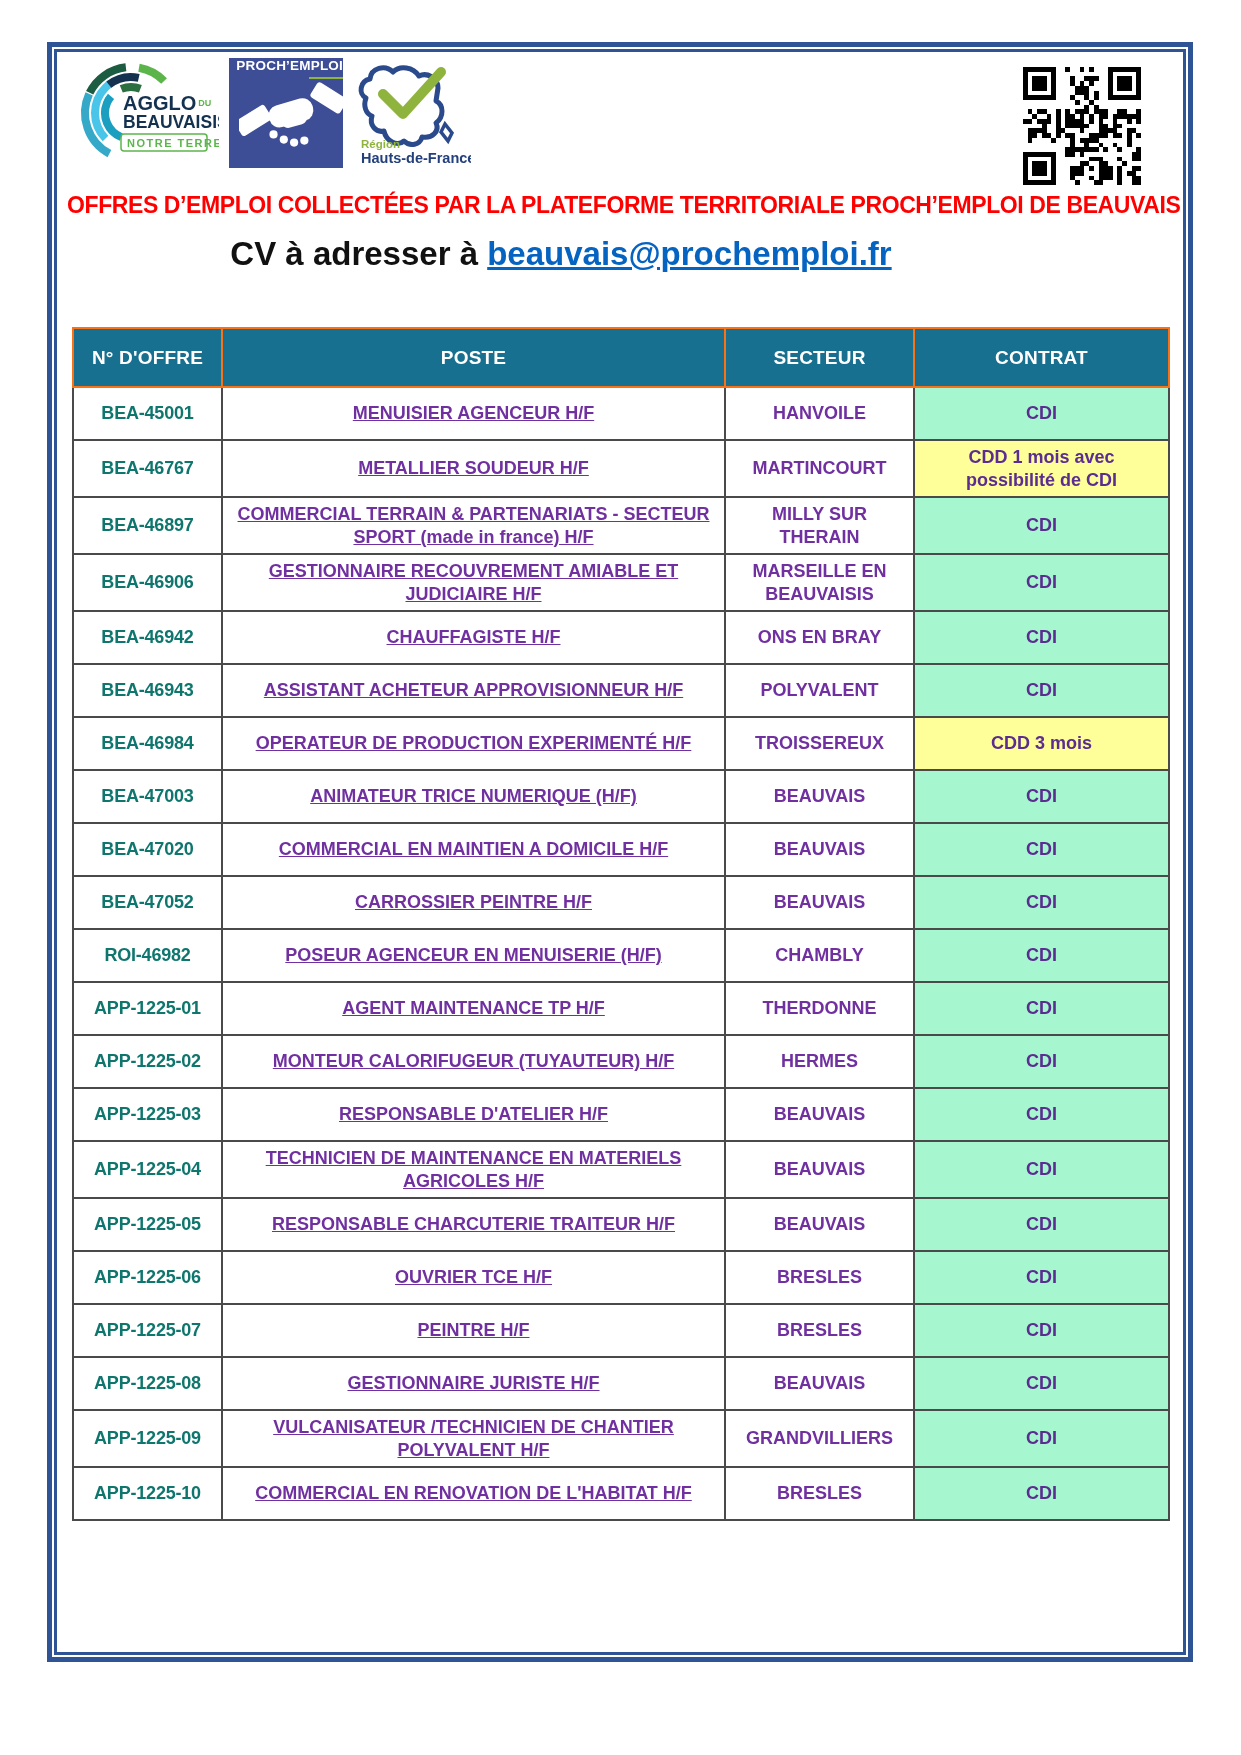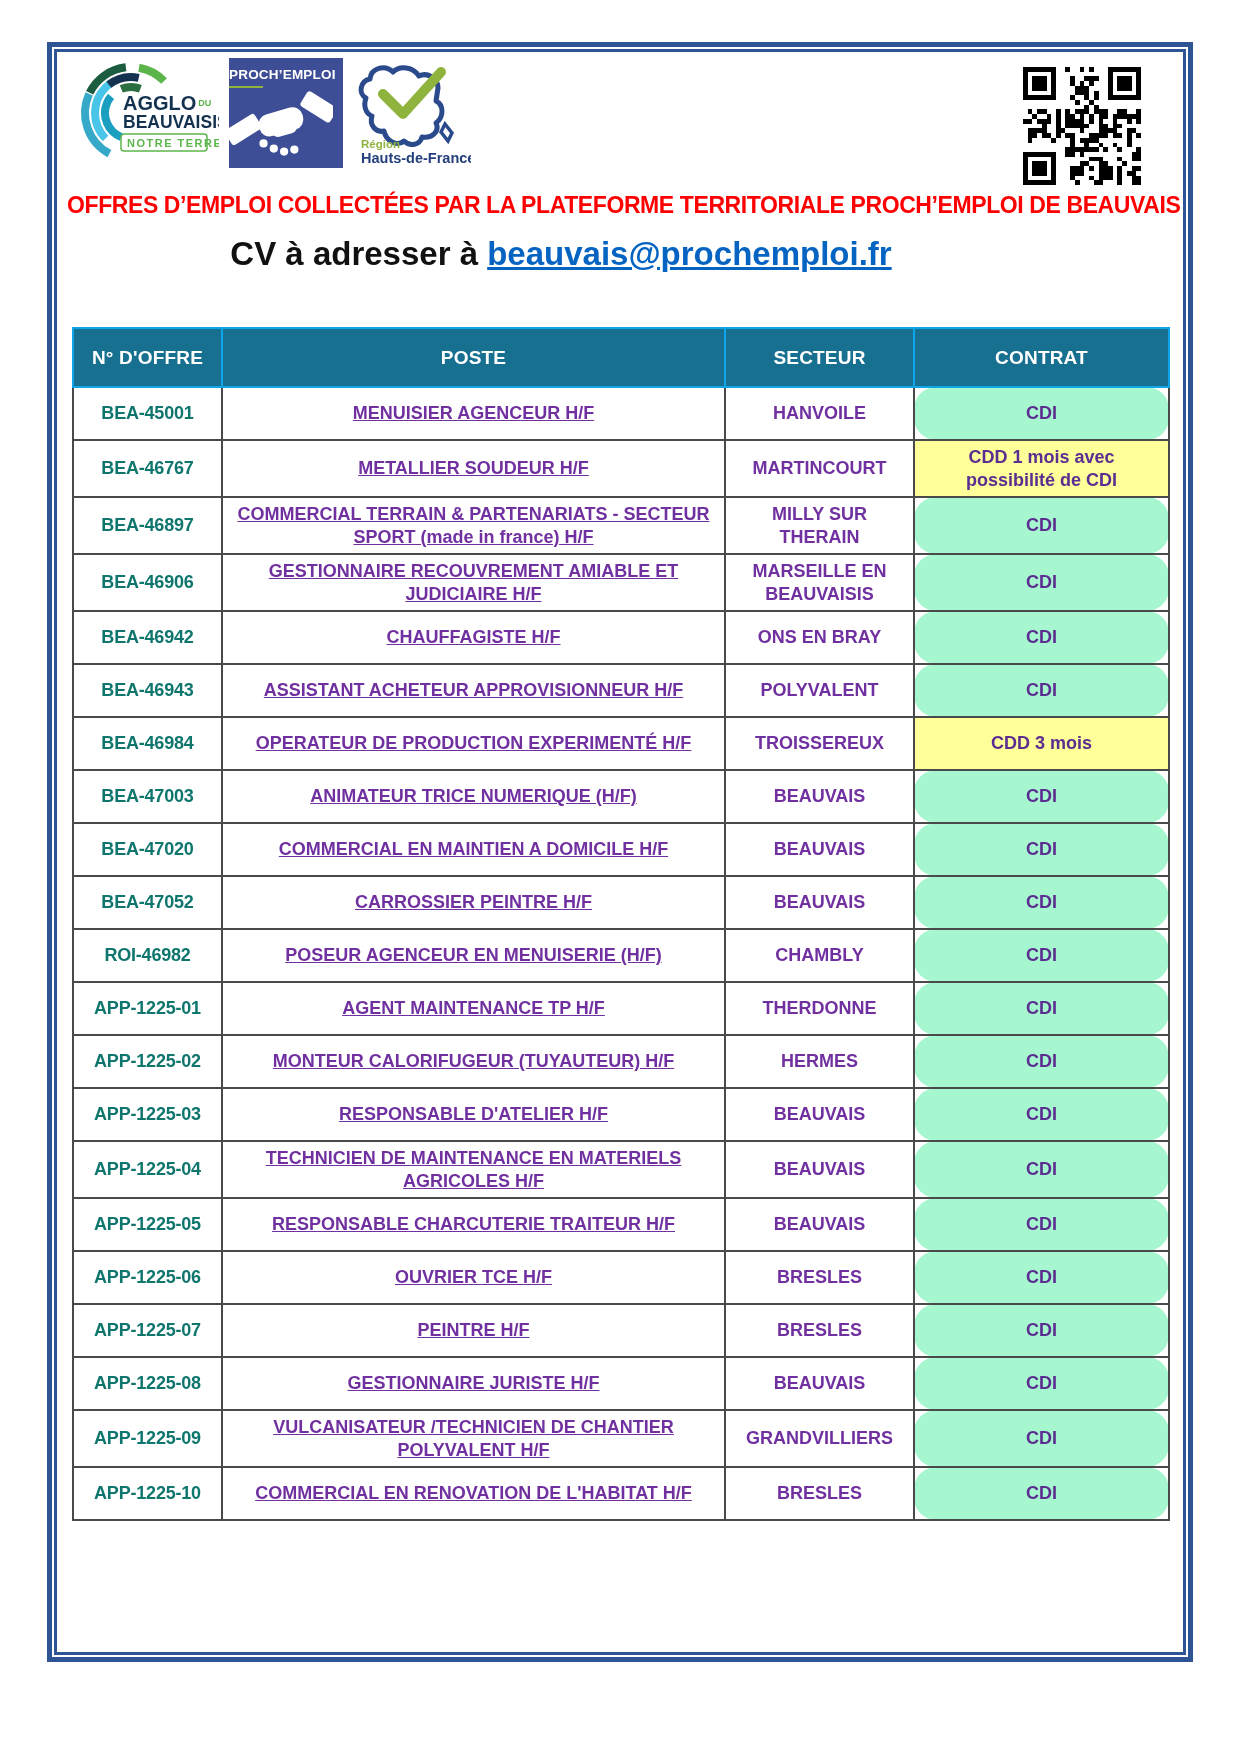--- a/index.html
+++ b/index.html
@@ -14,21 +14,21 @@
   }
   .frame-inner{
     position:absolute;inset:2px;border:3px solid var(--frame-blue,#2f5496);
     box-sizing:border-box;overflow:hidden;
   }
   
   .logos-row{display:flex;align-items:flex-start;gap:10px;margin:6px 0 0 20px;height:112px;}
   .logo-agglo{width:142px;height:110px;}
   .logo-proch{
     width:114px;height:110px;background:var(--proch-navy,#3d4e97);
-    display:flex;flex-direction:column;align-items:flex-start;box-sizing:border-box;padding-top:9px;
+    display:flex;flex-direction:column;align-items:flex-end;box-sizing:border-box;
   }
   .proch-title{color:#fff;font-weight:bold;font-size:13.5px;letter-spacing:.2px;white-space:nowrap;}
   .proch-rule{width:34px;height:2px;background:var(--region-green,#8fb43e);margin:4px 0 2px 0;}
   .logo-region{width:118px;height:110px;}
   .qr{position:absolute;top:15px;right:42px;width:118px;height:118px;}
   .qr svg{width:100%;height:100%;display:block;background:#fff;}
   
   .doc-title{
     margin-top:22px;padding:0 10px 0 10px;box-sizing:border-box;
     width:calc(100% - 118px);
@@ -44,33 +44,33 @@
   table.offers{
     margin:54px 0 0 15px;width:1096px;border-collapse:collapse;table-layout:fixed;
     border:2px solid #2f2f2f;
   }
   table.offers col.c-offre{width:149px;}
   table.offers col.c-poste{width:503px;}
   table.offers col.c-secteur{width:189px;}
   table.offers col.c-contrat{width:255px;}
   table.offers th{
     background:var(--table-header-bg,#17708f);color:var(--table-header-text,#ffffff);
-    font-size:19px;font-weight:bold;height:55px;border:2px solid #0ea5e9;
+    font-size:19px;font-weight:bold;height:55px;border:2px solid #f97316;
     letter-spacing:.2px;
   }
   table.offers td{
     border:2px solid #4a4a4a;text-align:center;vertical-align:middle;
     font-size:18px;line-height:1.25;padding:5px 12px;box-sizing:border-box;
   }
   table.offers tr{height:53px;}
   td.col-offre{color:#0f766e;font-weight:bold;letter-spacing:-0.2px;}
   td.col-poste{color:var(--text-purple,#7030a0);font-weight:bold;text-decoration:underline;}
   td.col-secteur{color:var(--text-purple,#7030a0);font-weight:bold;padding:5px 18px;margin-left:16px;}
   td.col-contrat{color:var(--contract-purple,#5b2d90);font-weight:bold;font-size:19px;padding:5px 15px;}
-  td.cdi{background:var(--cdi-green-bg,#a6f6cf);border-radius:22px;}
+  td.cdi{background:var(--cdi-green-bg,#a6f6cf);}
   td.cdd{background:var(--cdd-yellow-bg,#ffff99);}
 </style>
 </head>
 <body>
 
 <div class="frame">
   <div class="frame-inner">
 
     <div class="logos-row">
 

